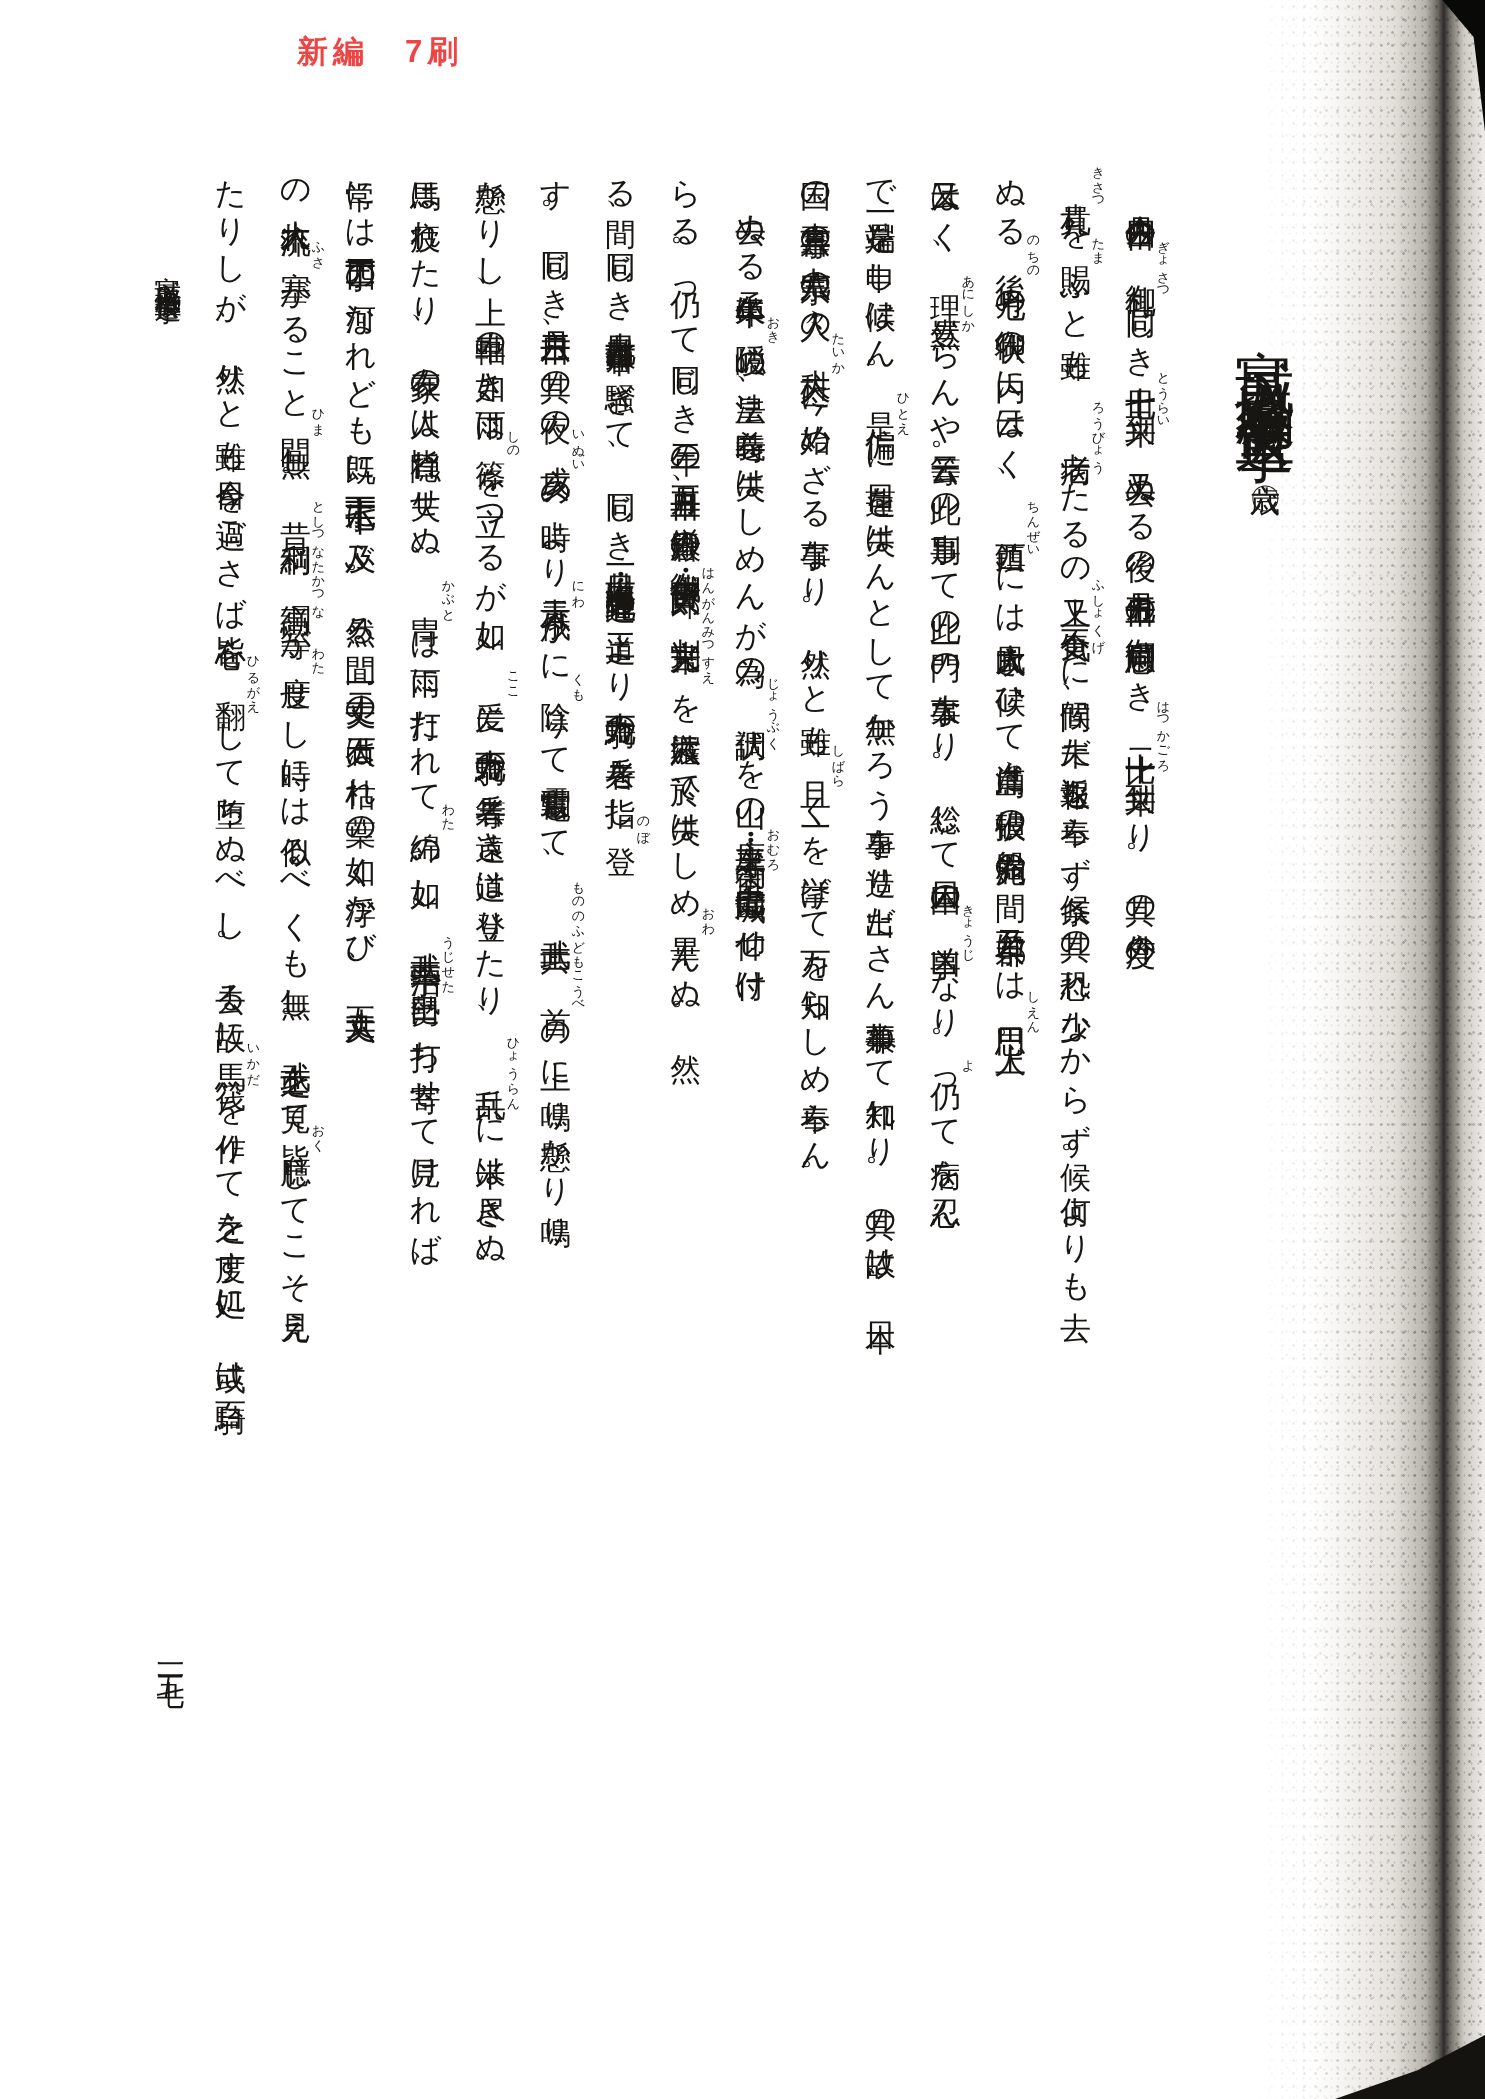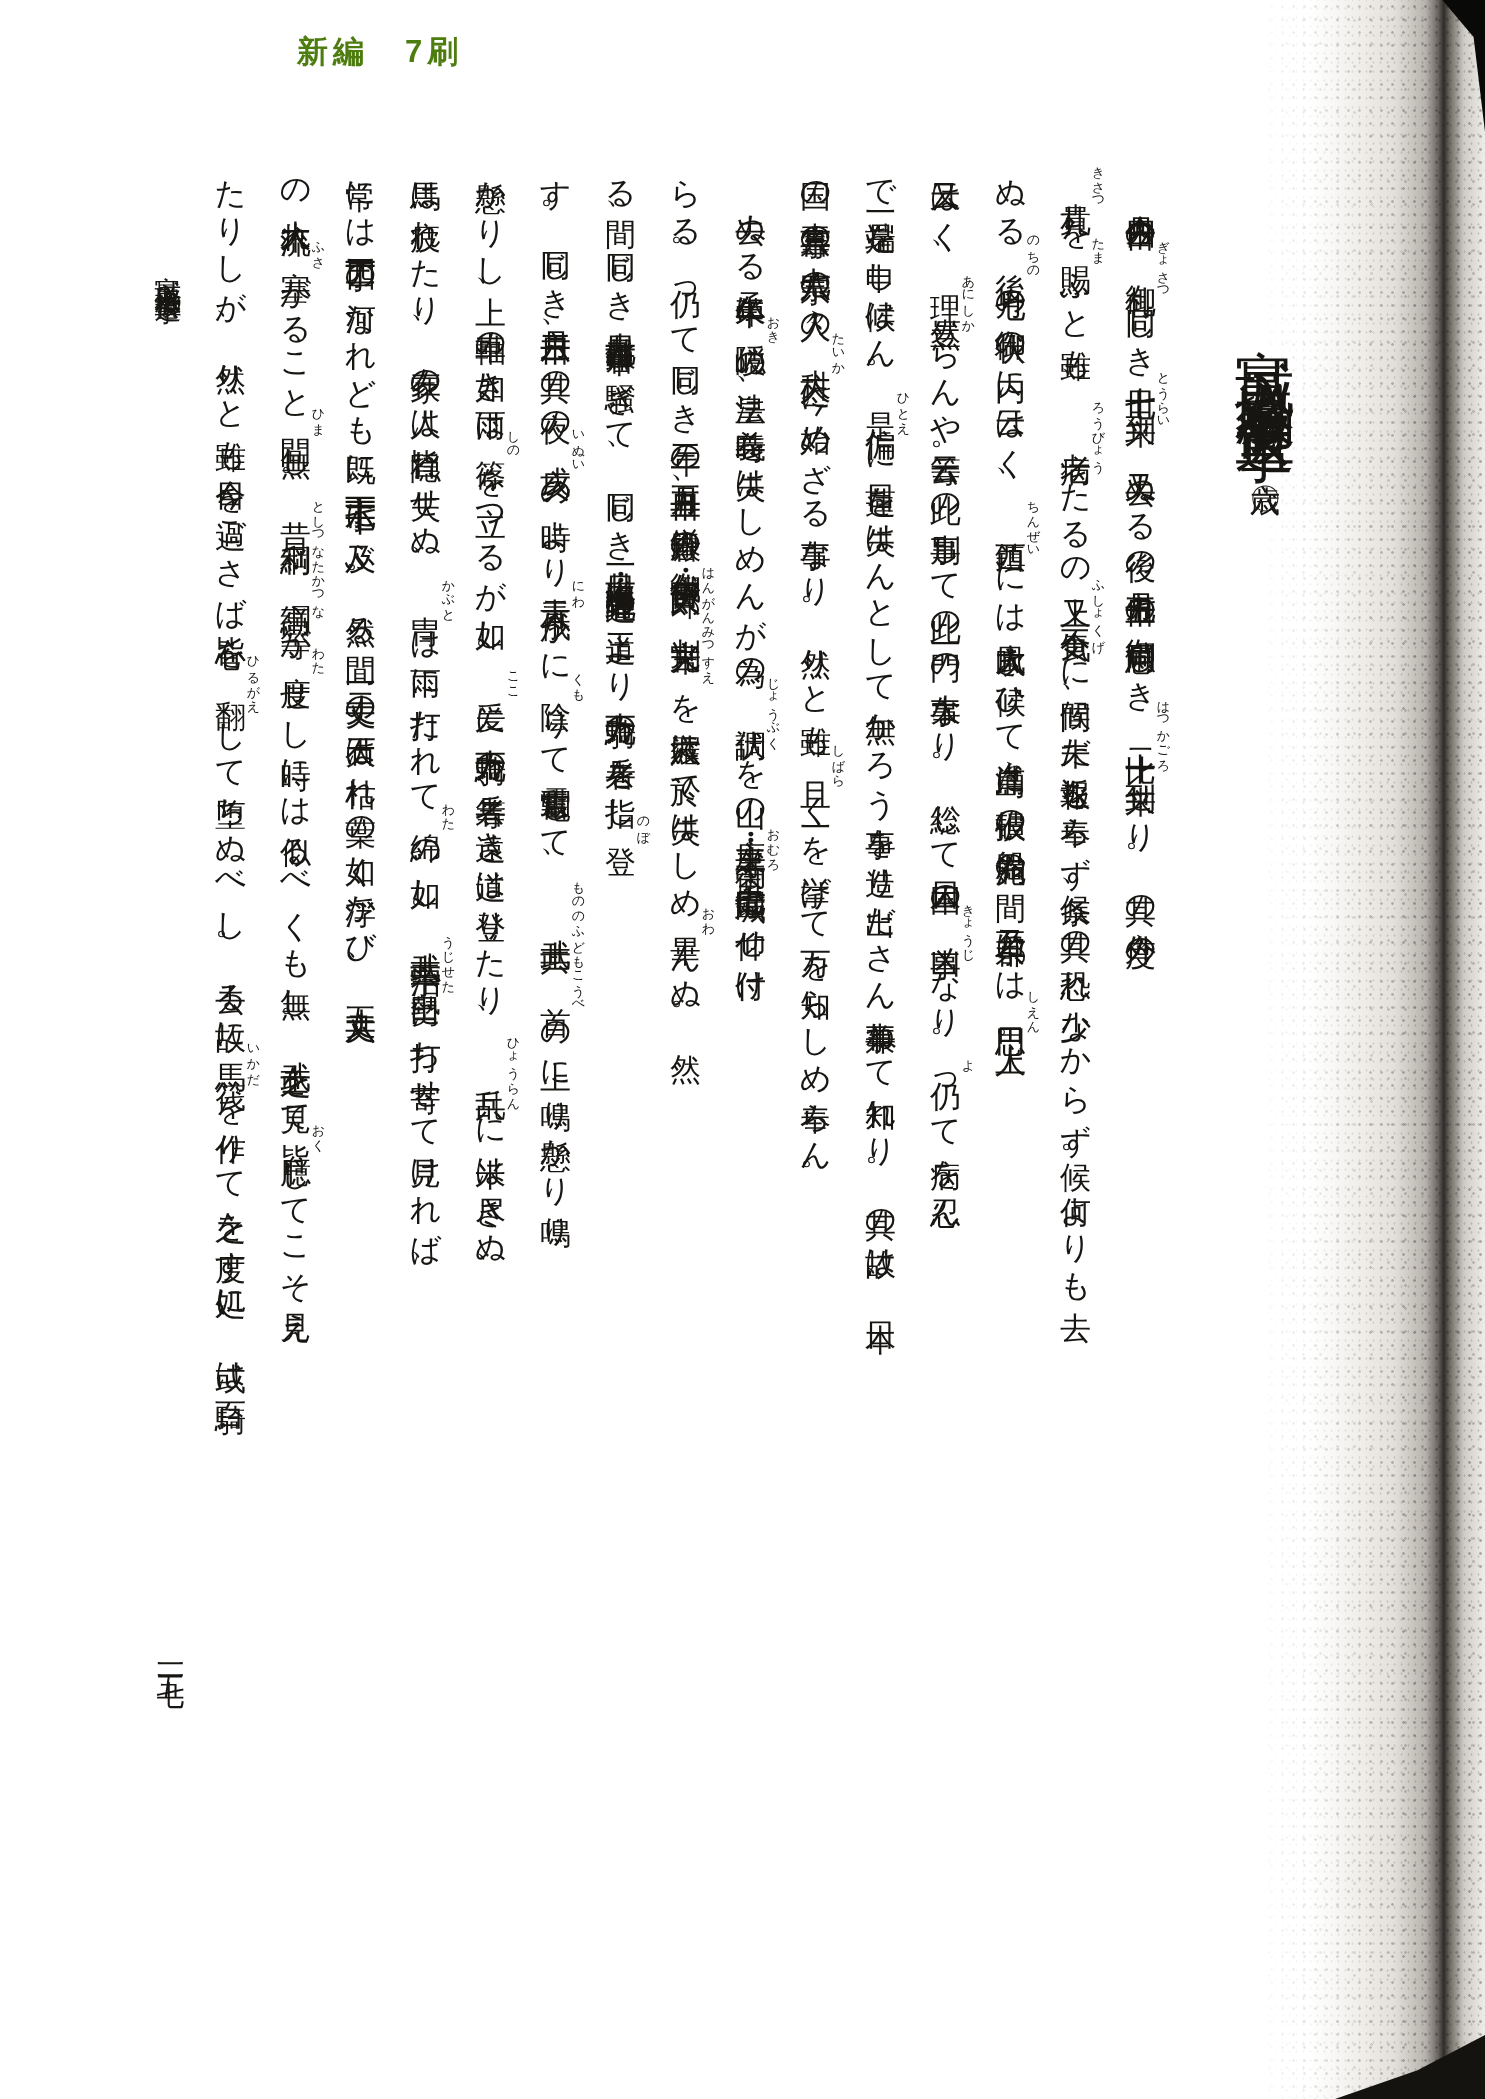--- a/index.html
+++ b/index.html
@@ -39,21 +39,21 @@
     clip-path:polygon(18% 0,100% 0,100% 100%,78% 28%);
   }
   .corner-wedge-bottom{
     position:absolute;bottom:0;right:0;width:150px;height:64px;background:#14130f;
     clip-path:polygon(100% 0,100% 100%,0 100%,55% 55%);
   }
   
   .print-header{
     position:absolute;left:297px;top:31px;
     font-family:"Liberation Sans","DejaVu Sans",sans-serif;
-    font-size:31px;font-weight:600;letter-spacing:5px;color:#4d7c0f;
+    font-size:31px;font-weight:600;letter-spacing:5px;color:#ef4444;
     white-space:pre;
   }
   
   .v{
     writing-mode:vertical-rl;
     text-orientation:upright;
     white-space:nowrap;
   }
   
   .main-block{

